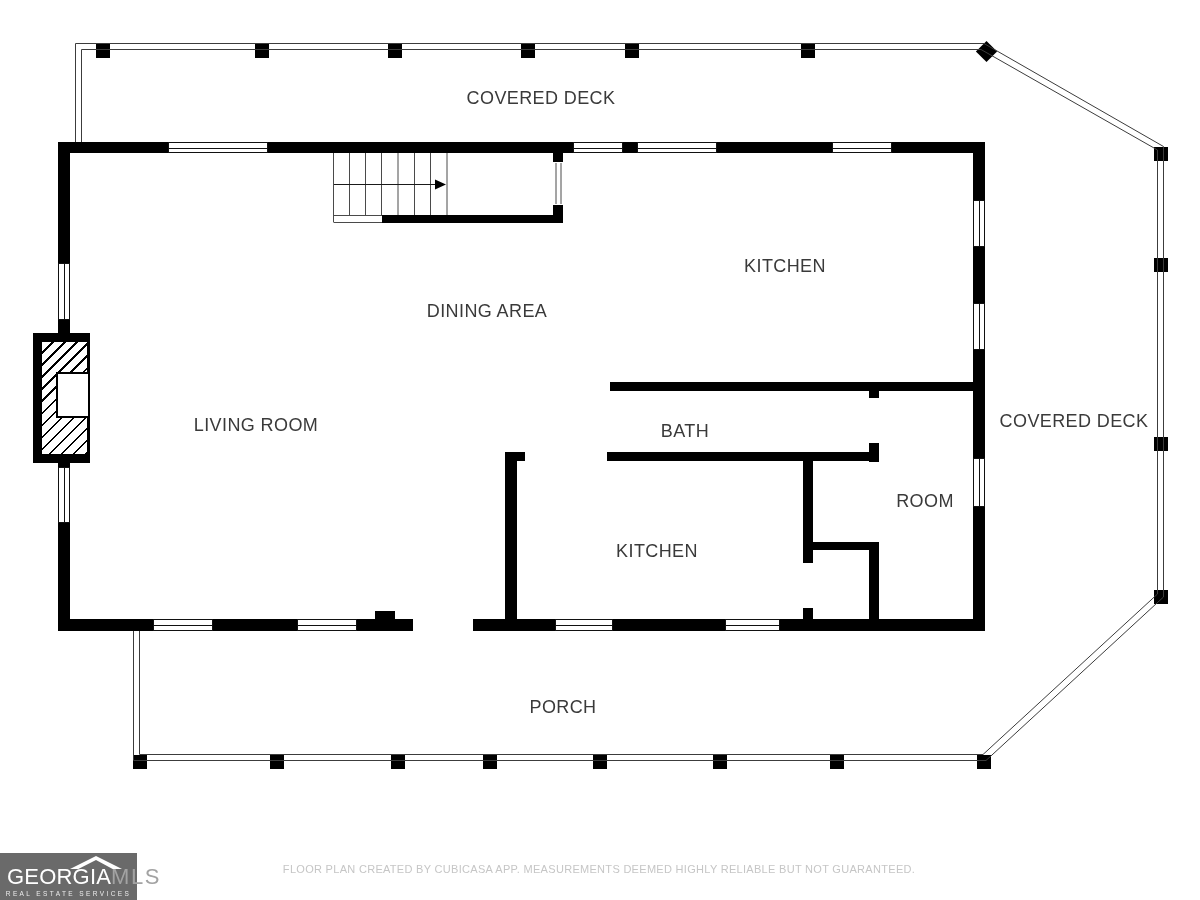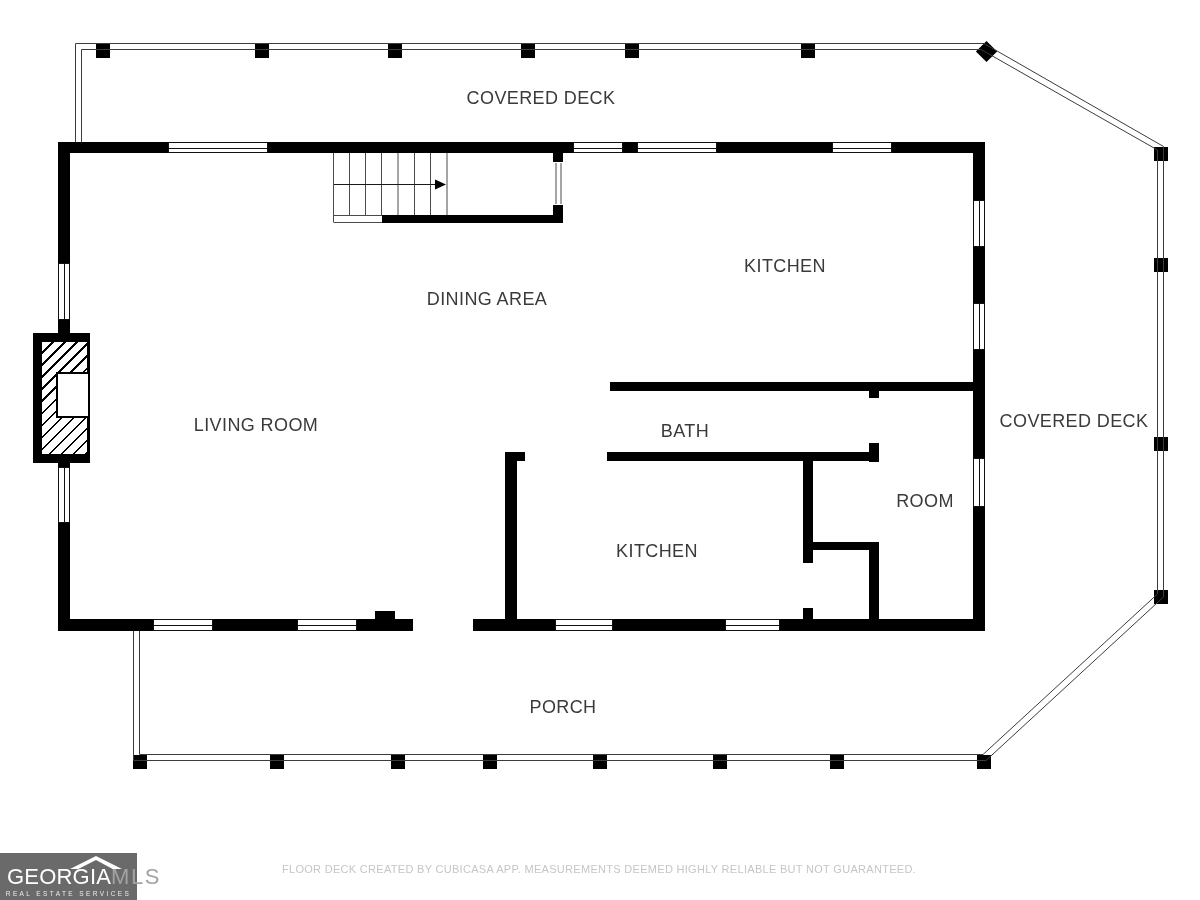--- a/index.html
+++ b/index.html
@@ -128,30 +128,30 @@
       <polygon points="435,179.5 446,184.5 435,189.5" fill="#000"></polygon>
     </g>
   </svg>
 
   <div id="fireplace-frame"></div>
   <div id="fireplace-hatch"></div>
   <div id="fireplace-firebox"></div>
 
   <div class="room-label" style="left:541px;top:98px;">COVERED DECK</div>
   <div class="room-label" style="left:785px;top:266px;">KITCHEN</div>
-  <div class="room-label" style="left:487px;top:299px;">DINING AREA</div>
+  <div class="room-label" style="left:487px;top:311px;">DINING AREA</div>
   <div class="room-label" style="left:256px;top:425px;">LIVING ROOM</div>
   <div class="room-label" style="left:685px;top:431px;">BATH</div>
   <div class="room-label" style="left:925px;top:501px;">ROOM</div>
   <div class="room-label" style="left:657px;top:551px;">KITCHEN</div>
   <div class="room-label" style="left:563px;top:707px;">PORCH</div>
   <div class="room-label" style="left:1074px;top:421px;">COVERED DECK</div>
 
   <div id="mls-logo">
     <div class="roof"></div>
     <div class="brandrow">
       <span class="brand1">GEORGIA</span><span class="brand2">MLS</span>
     </div>
     <div class="tagline">REAL ESTATE SERVICES</div>
   </div>
 
-  <div id="disclaimer">FLOOR DECK CREATED BY CUBICASA APP. MEASUREMENTS DEEMED HIGHLY RELIABLE BUT NOT GUARANTEED.</div>
+  <div id="disclaimer">FLOOR PLAN CREATED BY CUBICASA APP. MEASUREMENTS DEEMED HIGHLY RELIABLE BUT NOT GUARANTEED.</div>
 </div>
 
 </body></html>

